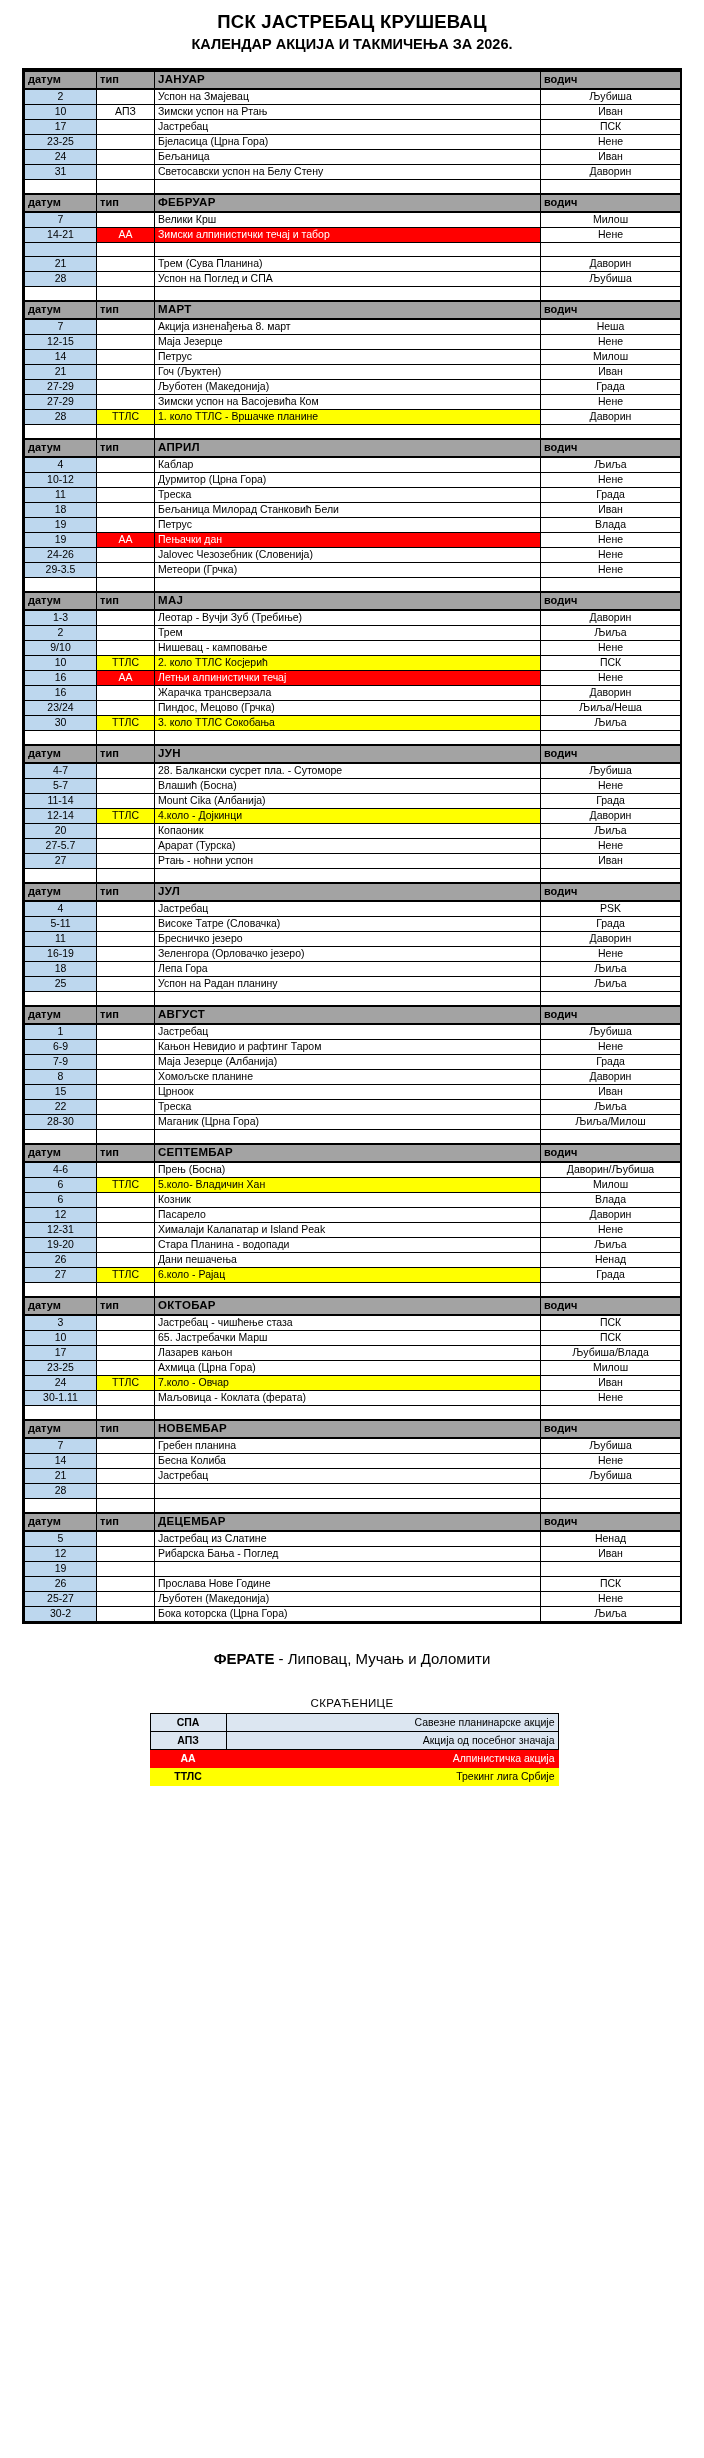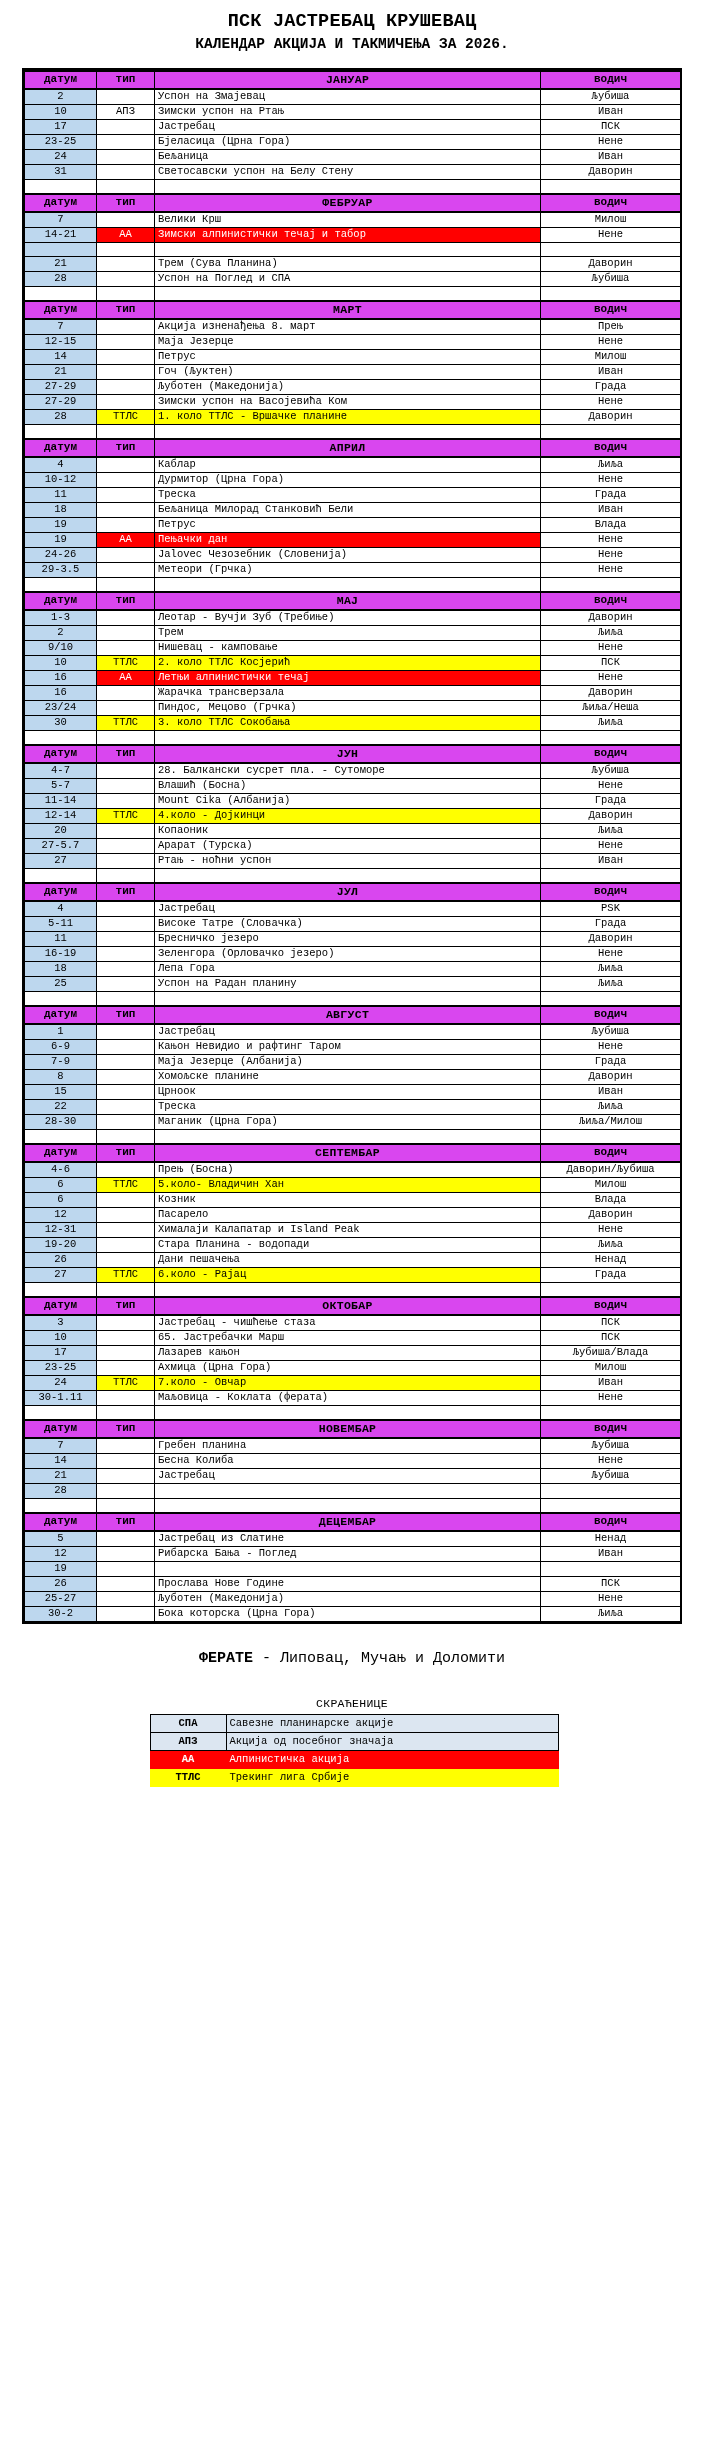--- a/index.html
+++ b/index.html
@@ -13,21 +13,20 @@
     color: #000000;
     -webkit-font-smoothing: antialiased;
   }
   .page {
     width: 704px;
     min-height: 2458px;
     box-sizing: border-box;
     padding: 0;
     position: relative;
     background: #ffffff;
-    font-family: Liberation Mono, monospace;
   }
   .titles {
     text-align: center;
     padding-top: 10px;
   }
   .title-main {
     font-size: 18.5px;
     font-weight: bold;
     letter-spacing: 0.2px;
     line-height: 1.25;
@@ -62,22 +61,22 @@
   col.c-event { width: 386px; }
   col.c-guide { width: 140px; }
 
   td.date  { text-align: center; background: #bdd7ee; }
   td.type  { text-align: center; }
   td.event { text-align: left; }
   td.guide { text-align: center; }
 
   tr.hdr td {
     font-weight: bold;
-    text-align: center;
-    background: #d946ef;
+    text-align: left;
+    background: #a3a3a3;
     border-top: 2px solid #000;
     border-bottom: 2px solid #000;
     height: 16px;
     font-size: 11px;
   }
   tr.hdr td.month { font-size: 11.5px; letter-spacing: 0.3px; margin-left: 12px; }
 
   tr.spacer td {
     background: #ffffff;
     height: 13px;
@@ -123,21 +122,21 @@
     border: 1px solid #000;
     height: 17px;
     font-size: 10.5px;
     line-height: 15px;
     padding: 0 3px;
     white-space: nowrap;
   }
   col.l-abbr { width: 76px; }
   col.l-desc { width: 332px; }
   table.legend td.abbr { text-align: center; font-weight: bold; background: #dce6f1; }
-  table.legend td.desc { text-align: left; background: #dce6f1; }
+  table.legend td.desc { text-align: right; background: #dce6f1; }
   table.legend tr.row-aa td { background: #ff0000; color: #ffffff; border-color:#ff0000; }
   table.legend tr.row-ttls td { background: #ffff00; color: #000000; border-color:#ffff00;}
   table.legend tr.row-aa td.abbr,
   table.legend tr.row-ttls td.abbr { font-weight: bold; }
 </style>
 </head>
 <body>
 
 <div class="page">
 
@@ -248,21 +247,21 @@
           <tr class="hdr">
             <td class="">датум</td>
             <td class="">тип</td>
             <td class="month">МАРТ</td>
             <td class="">водич</td>
           </tr>
           <tr class="">
             <td class="date">7</td>
             <td class="type"></td>
             <td class="event">Акција изненађења 8. март</td>
-            <td class="guide">Прењ</td>
+            <td class="guide">Неша</td>
           </tr>
           <tr class="">
             <td class="date">12-15</td>
             <td class="type"></td>
             <td class="event">Maja Језерце</td>
             <td class="guide">Нене</td>
           </tr>
           <tr class="">
             <td class="date">14</td>
             <td class="type"></td>

